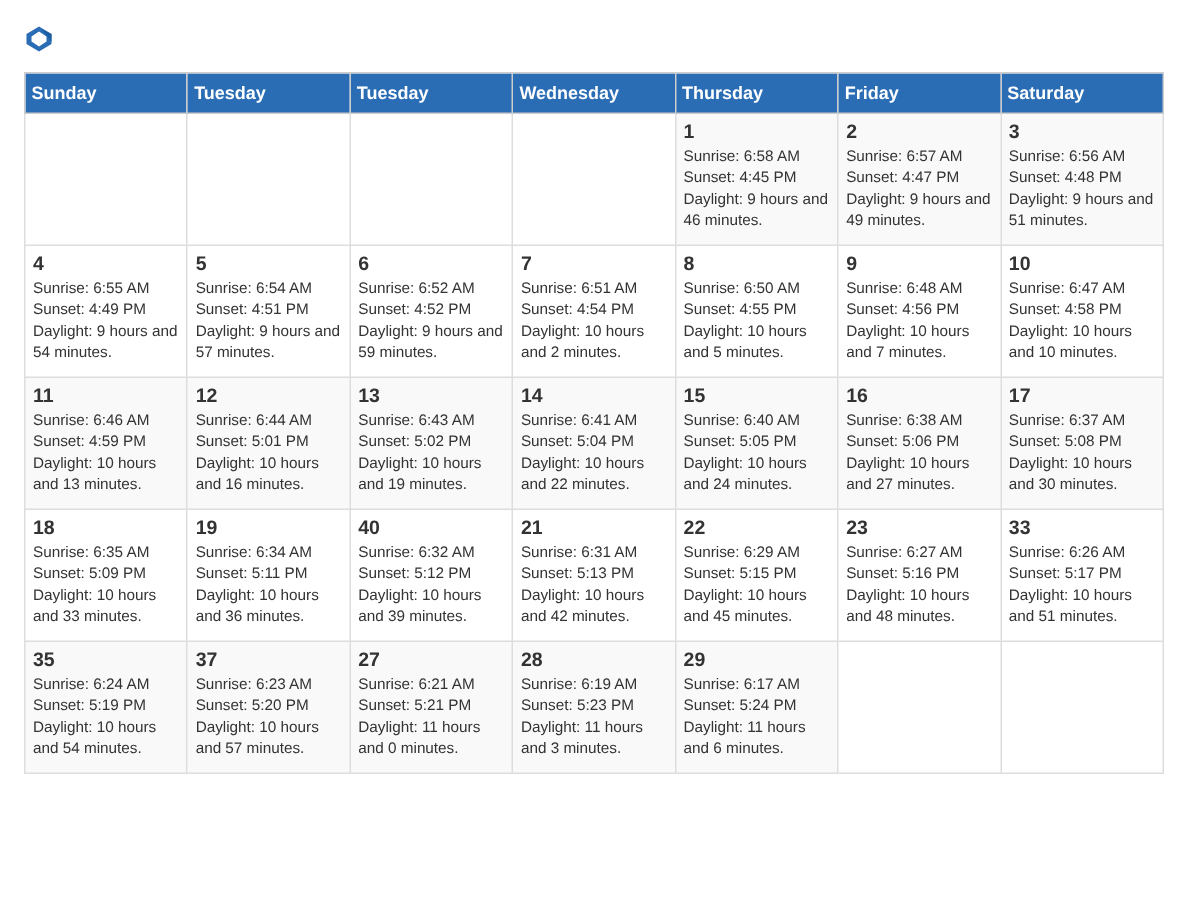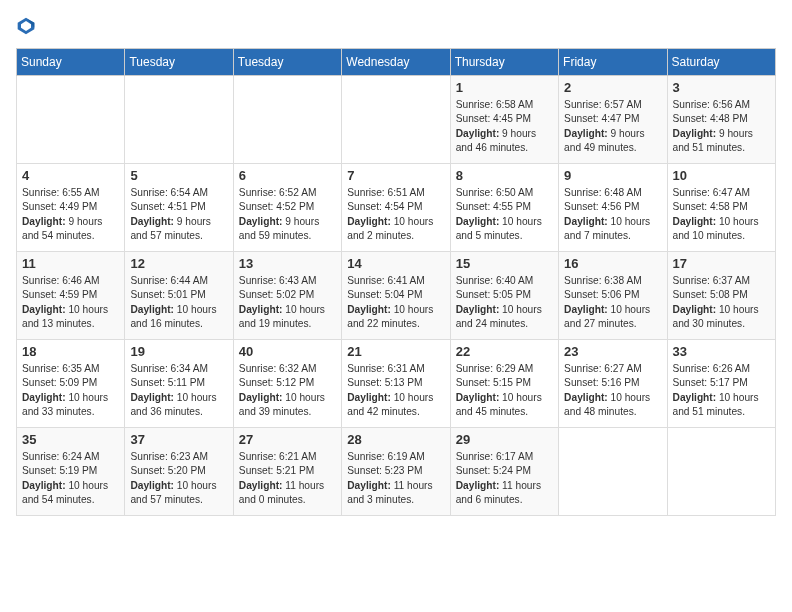--- a/index.html
+++ b/index.html
@@ -49,21 +49,21 @@
       border-collapse: collapse;
       table-layout: fixed;
     }
     thead tr {
       background-color: #2a6db5;
       color: #fff;
     }
     thead th {
       padding: 6px 4px;
       font-size: 12px;
-      font-weight: normal;
+      font-weight: bold;
       text-align: left;
       border: 1px solid #ccc;
     }
     tbody tr {
       vertical-align: top;
     }
     tbody td {
       border: 1px solid #ddd;
       padding: 4px 5px;
       font-size: 10.5px;
@@ -75,21 +75,21 @@
       font-weight: bold;
       color: #333;
       margin-bottom: 3px;
     }
     .day-info {
       color: #333;
       font-size: 10.2px;
       line-height: 1.4;
     }
     .daylight-label {
-      font-weight: bold;
+      font-weight: normal;
     }
     tbody tr:nth-child(odd) td {
       background-color: #f9f9f9;
     }
     tbody tr:nth-child(even) td {
       background-color: #fff;
     }
     .empty { background: #fff !important; }
   </style>
 </head>

